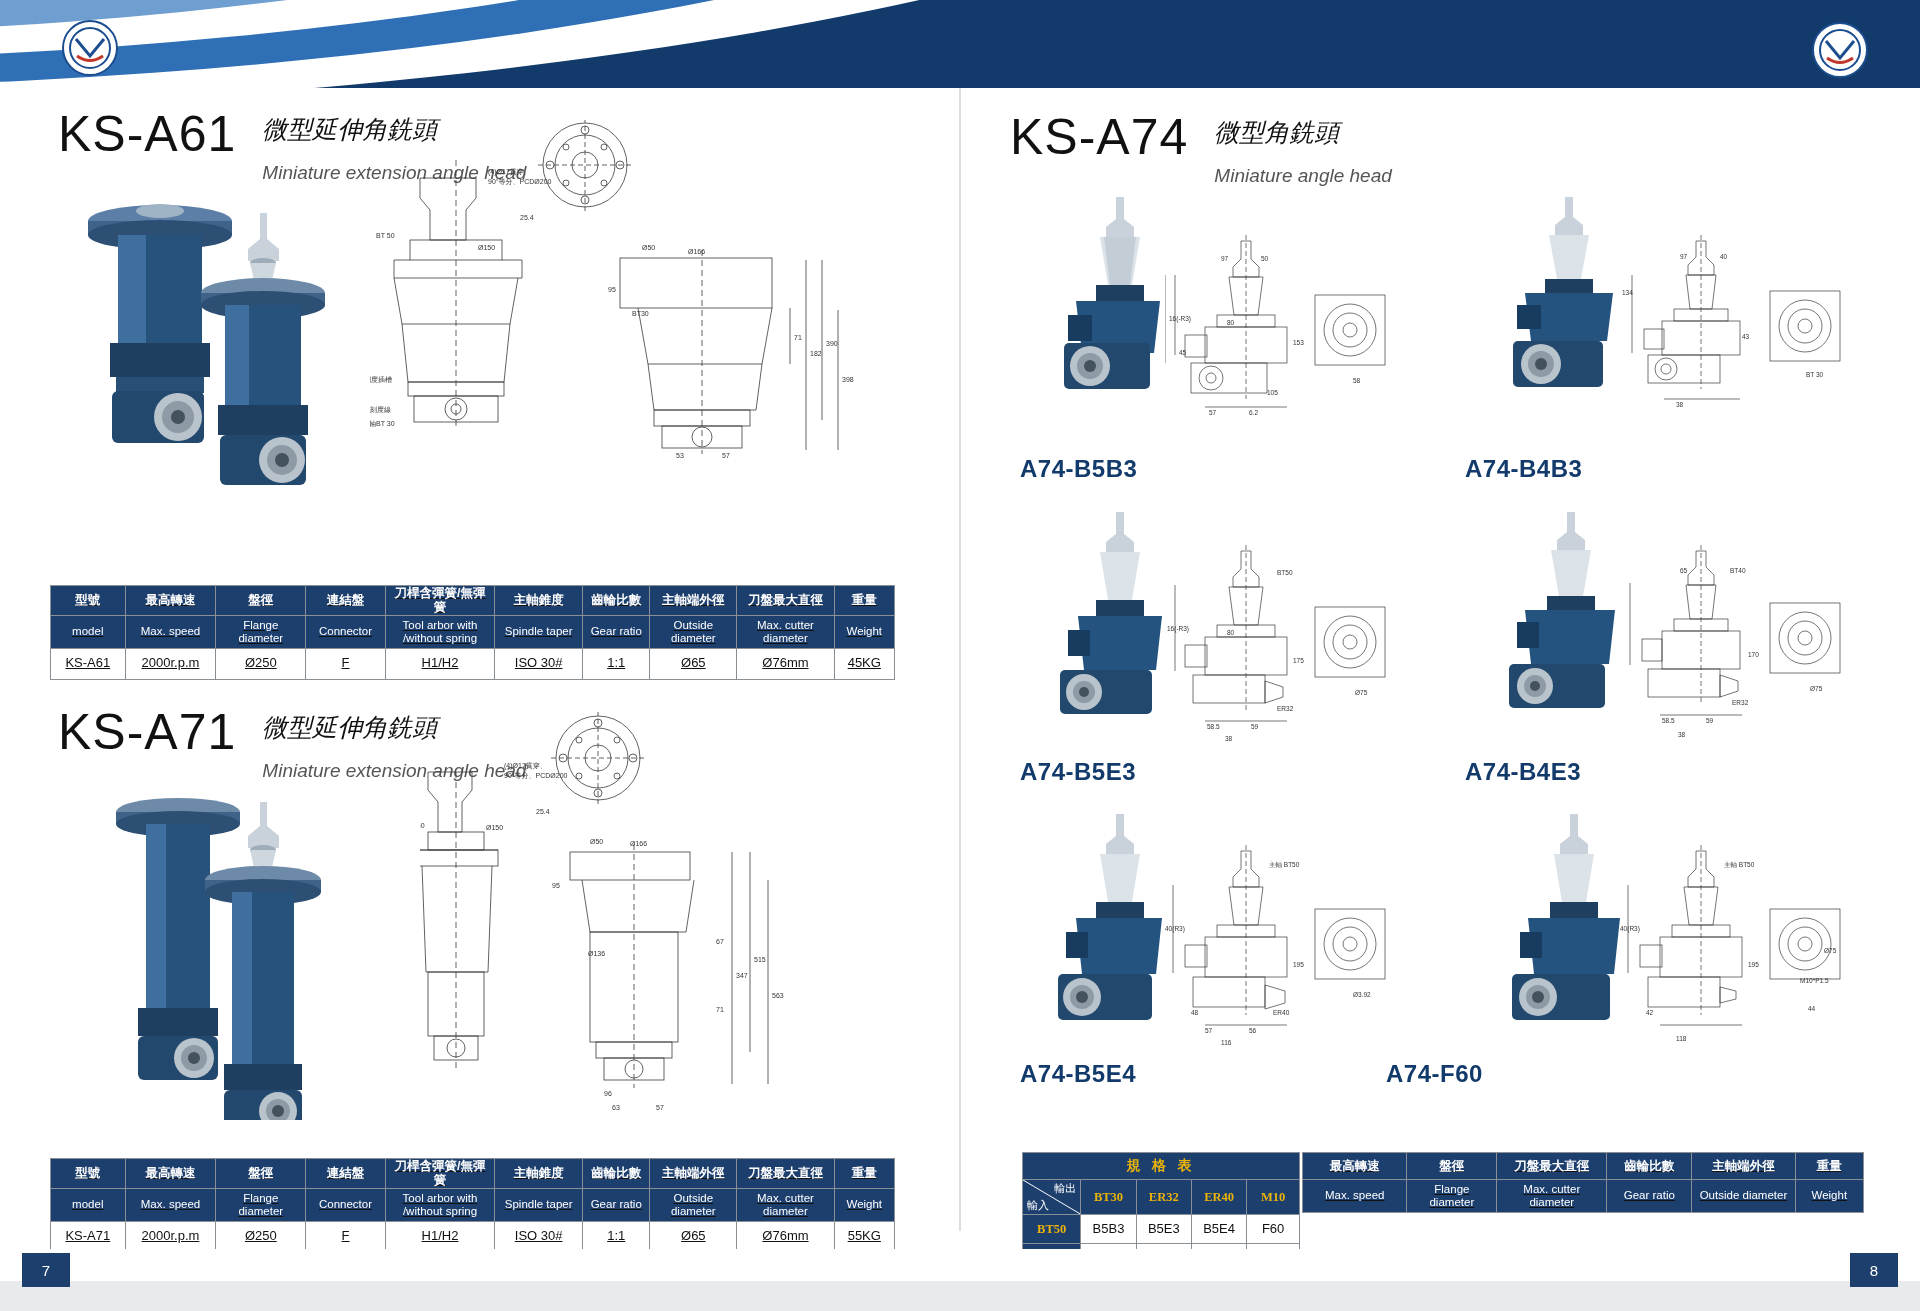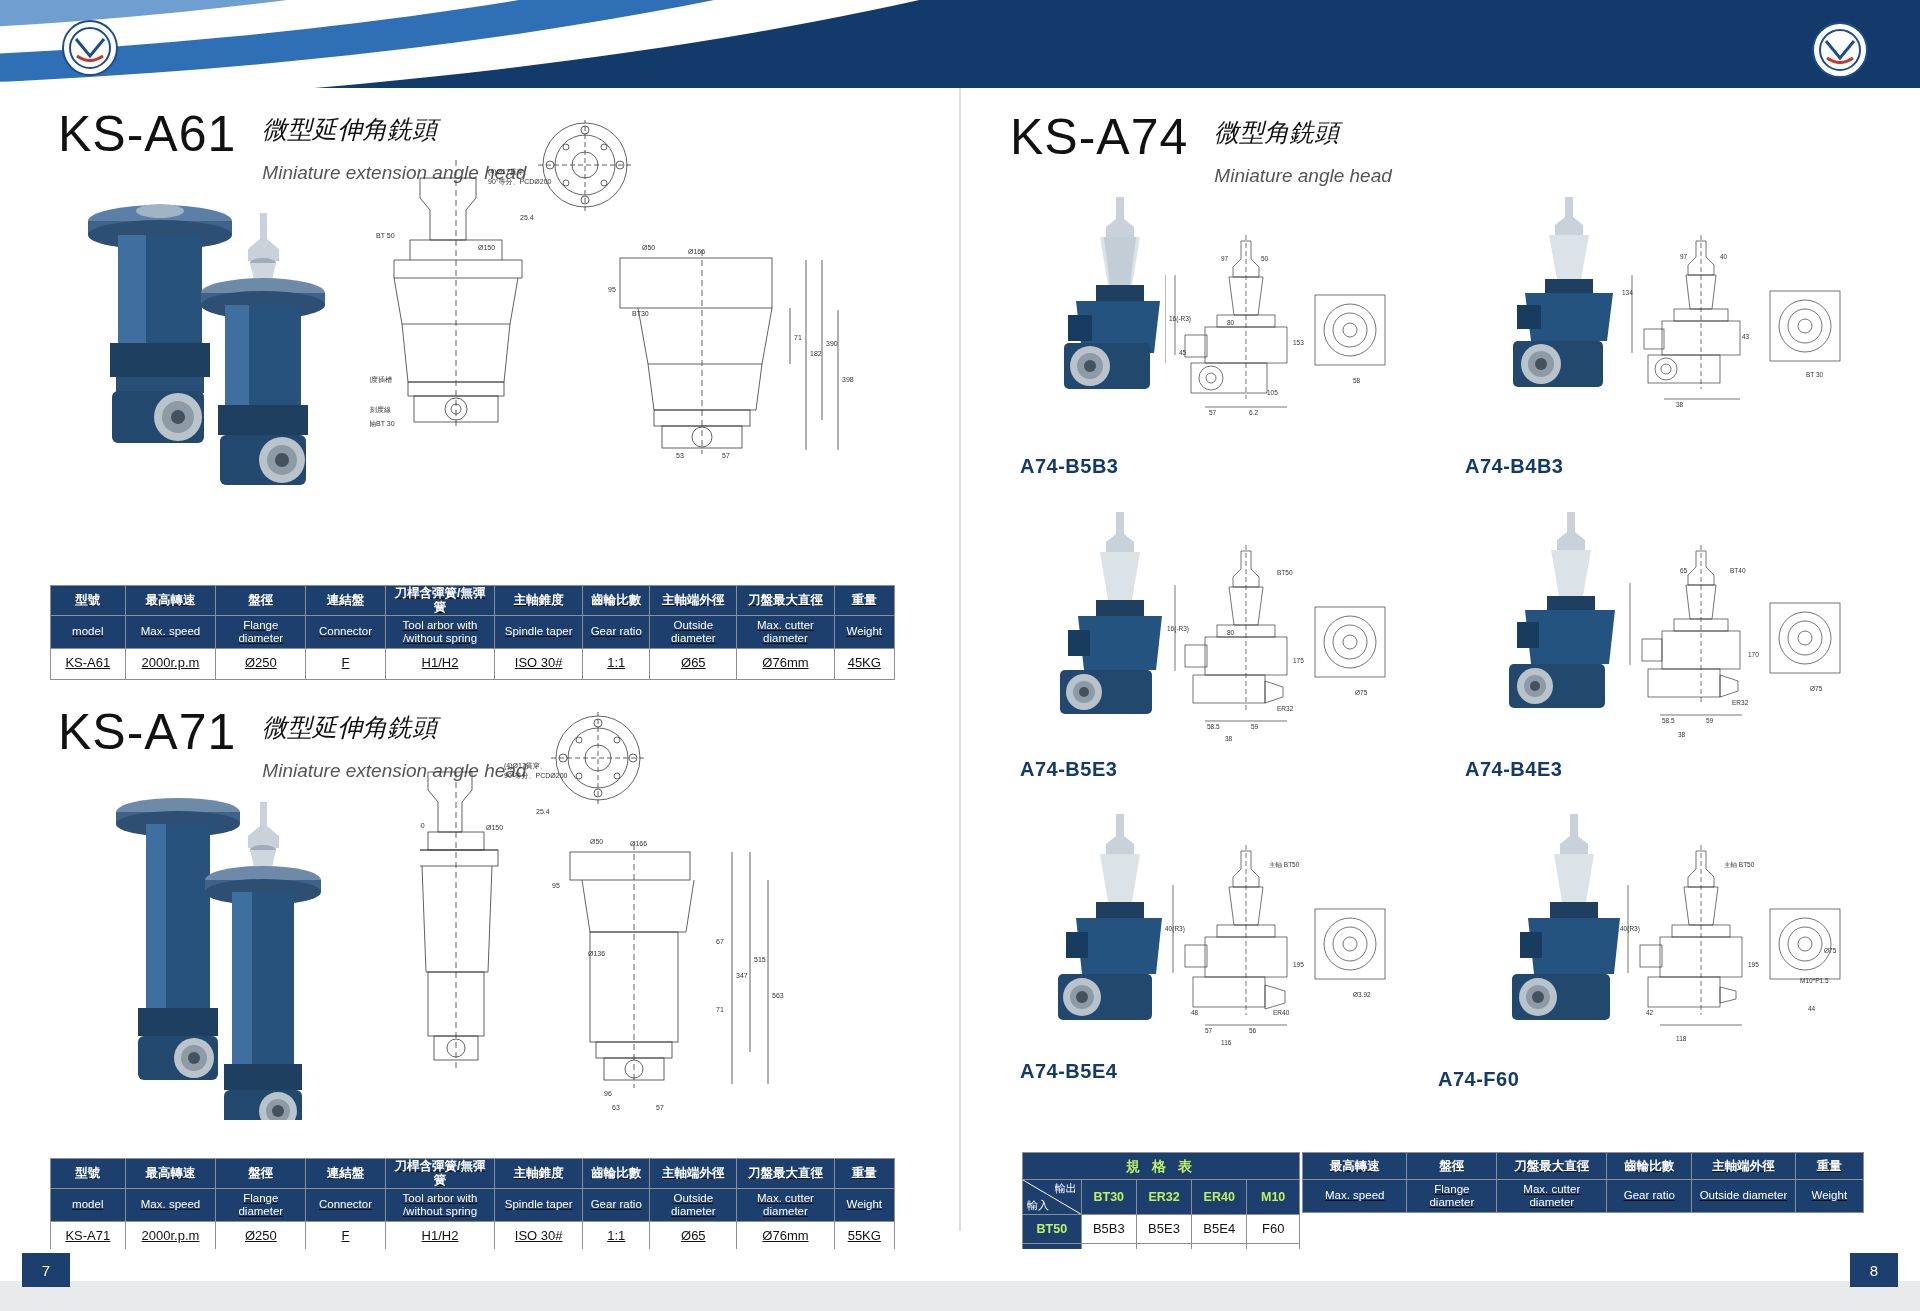--- a/index.html
+++ b/index.html
@@ -106,33 +106,33 @@
     background:#ffffff;color:#111;height:30px;font-size:13px;
   }
 
   
   table.spec2{
     border-collapse:collapse;position:absolute;font-size:12.5px;background:#fff;
   }
   table.spec2 td,table.spec2 th{
     border:1px solid #8a8f95;text-align:center;vertical-align:middle;padding:0 4px;line-height:1.15;
   }
-  .hdr-dark{background:#1d3f6e;color:#bef264;font-weight:700;}
+  .hdr-dark{background:#1d3f6e;color:#eab308;font-weight:700;font-family:Liberation Serif, serif;}
   .cell-white{background:#fff;color:#111;font-size:13px;}
 
   .axis-cell{position:relative;background:#1d3f6e;color:#fff;font-size:11px;width:60px;height:34px;margin-left:32px;}
   .axis-cell .diag{
     position:absolute;left:0;top:0;width:100%;height:100%;
   }
   .axis-cell .outlbl{position:absolute;right:4px;top:2px;}
   .axis-cell .inlbl{position:absolute;left:4px;bottom:2px;}
 
   
   .variant{
-    position:absolute;font-size:20px;font-weight:700;color:#123a6b;letter-spacing:0.5px;
+    position:absolute;font-size:24px;font-weight:700;color:#123a6b;letter-spacing:0.5px;
   }
 
   
   .footer{position:absolute;left:0;bottom:0;width:1920px;height:62px;background:#ffffff;}
   .footer .bar{position:absolute;left:0;bottom:0;width:1920px;height:30px;background:#e9eaec;}
   .pagenum{
     position:absolute;bottom:24px;width:48px;height:34px;background:#1d3f6e;color:#fff;
     display:flex;align-items:center;justify-content:center;font-size:15px;
   }
   .pagenum.left{left:22px;}
@@ -770,21 +770,21 @@
         <text x="128" y="122">195</text>
         <text x="0" y="86">40(R3)</text>
         <text x="26" y="170">42</text>
         <text x="56" y="196">118</text>
         <text x="180" y="138">M10*P1.5</text>
         <text x="188" y="166">44</text>
         <text x="204" y="108">Ø75</text>
       </g>
     </svg>
   </div>
-  <div class="variant" style="left:1438px;top:1060px;margin-top:8px;">A74-F60</div>
+  <div class="variant" style="left:1386px;top:1060px;">A74-F60</div>
 
   <table class="spec2" style="left:1022px;top:1152px;width:278px;">
     <tbody>
         <tr>
       <td class="hdr-dark" colspan="5" style="height:26px;font-size:14px;letter-spacing:4px;">規 格 表</td>
     </tr>
     <tr>
       <td class="axis-cell">
         <svg class="diag" viewBox="0 0 60 34" preserveAspectRatio="none">
               <line x1="0" y1="0" x2="60" y2="34" stroke="#ffffff" stroke-width="1"></line>

